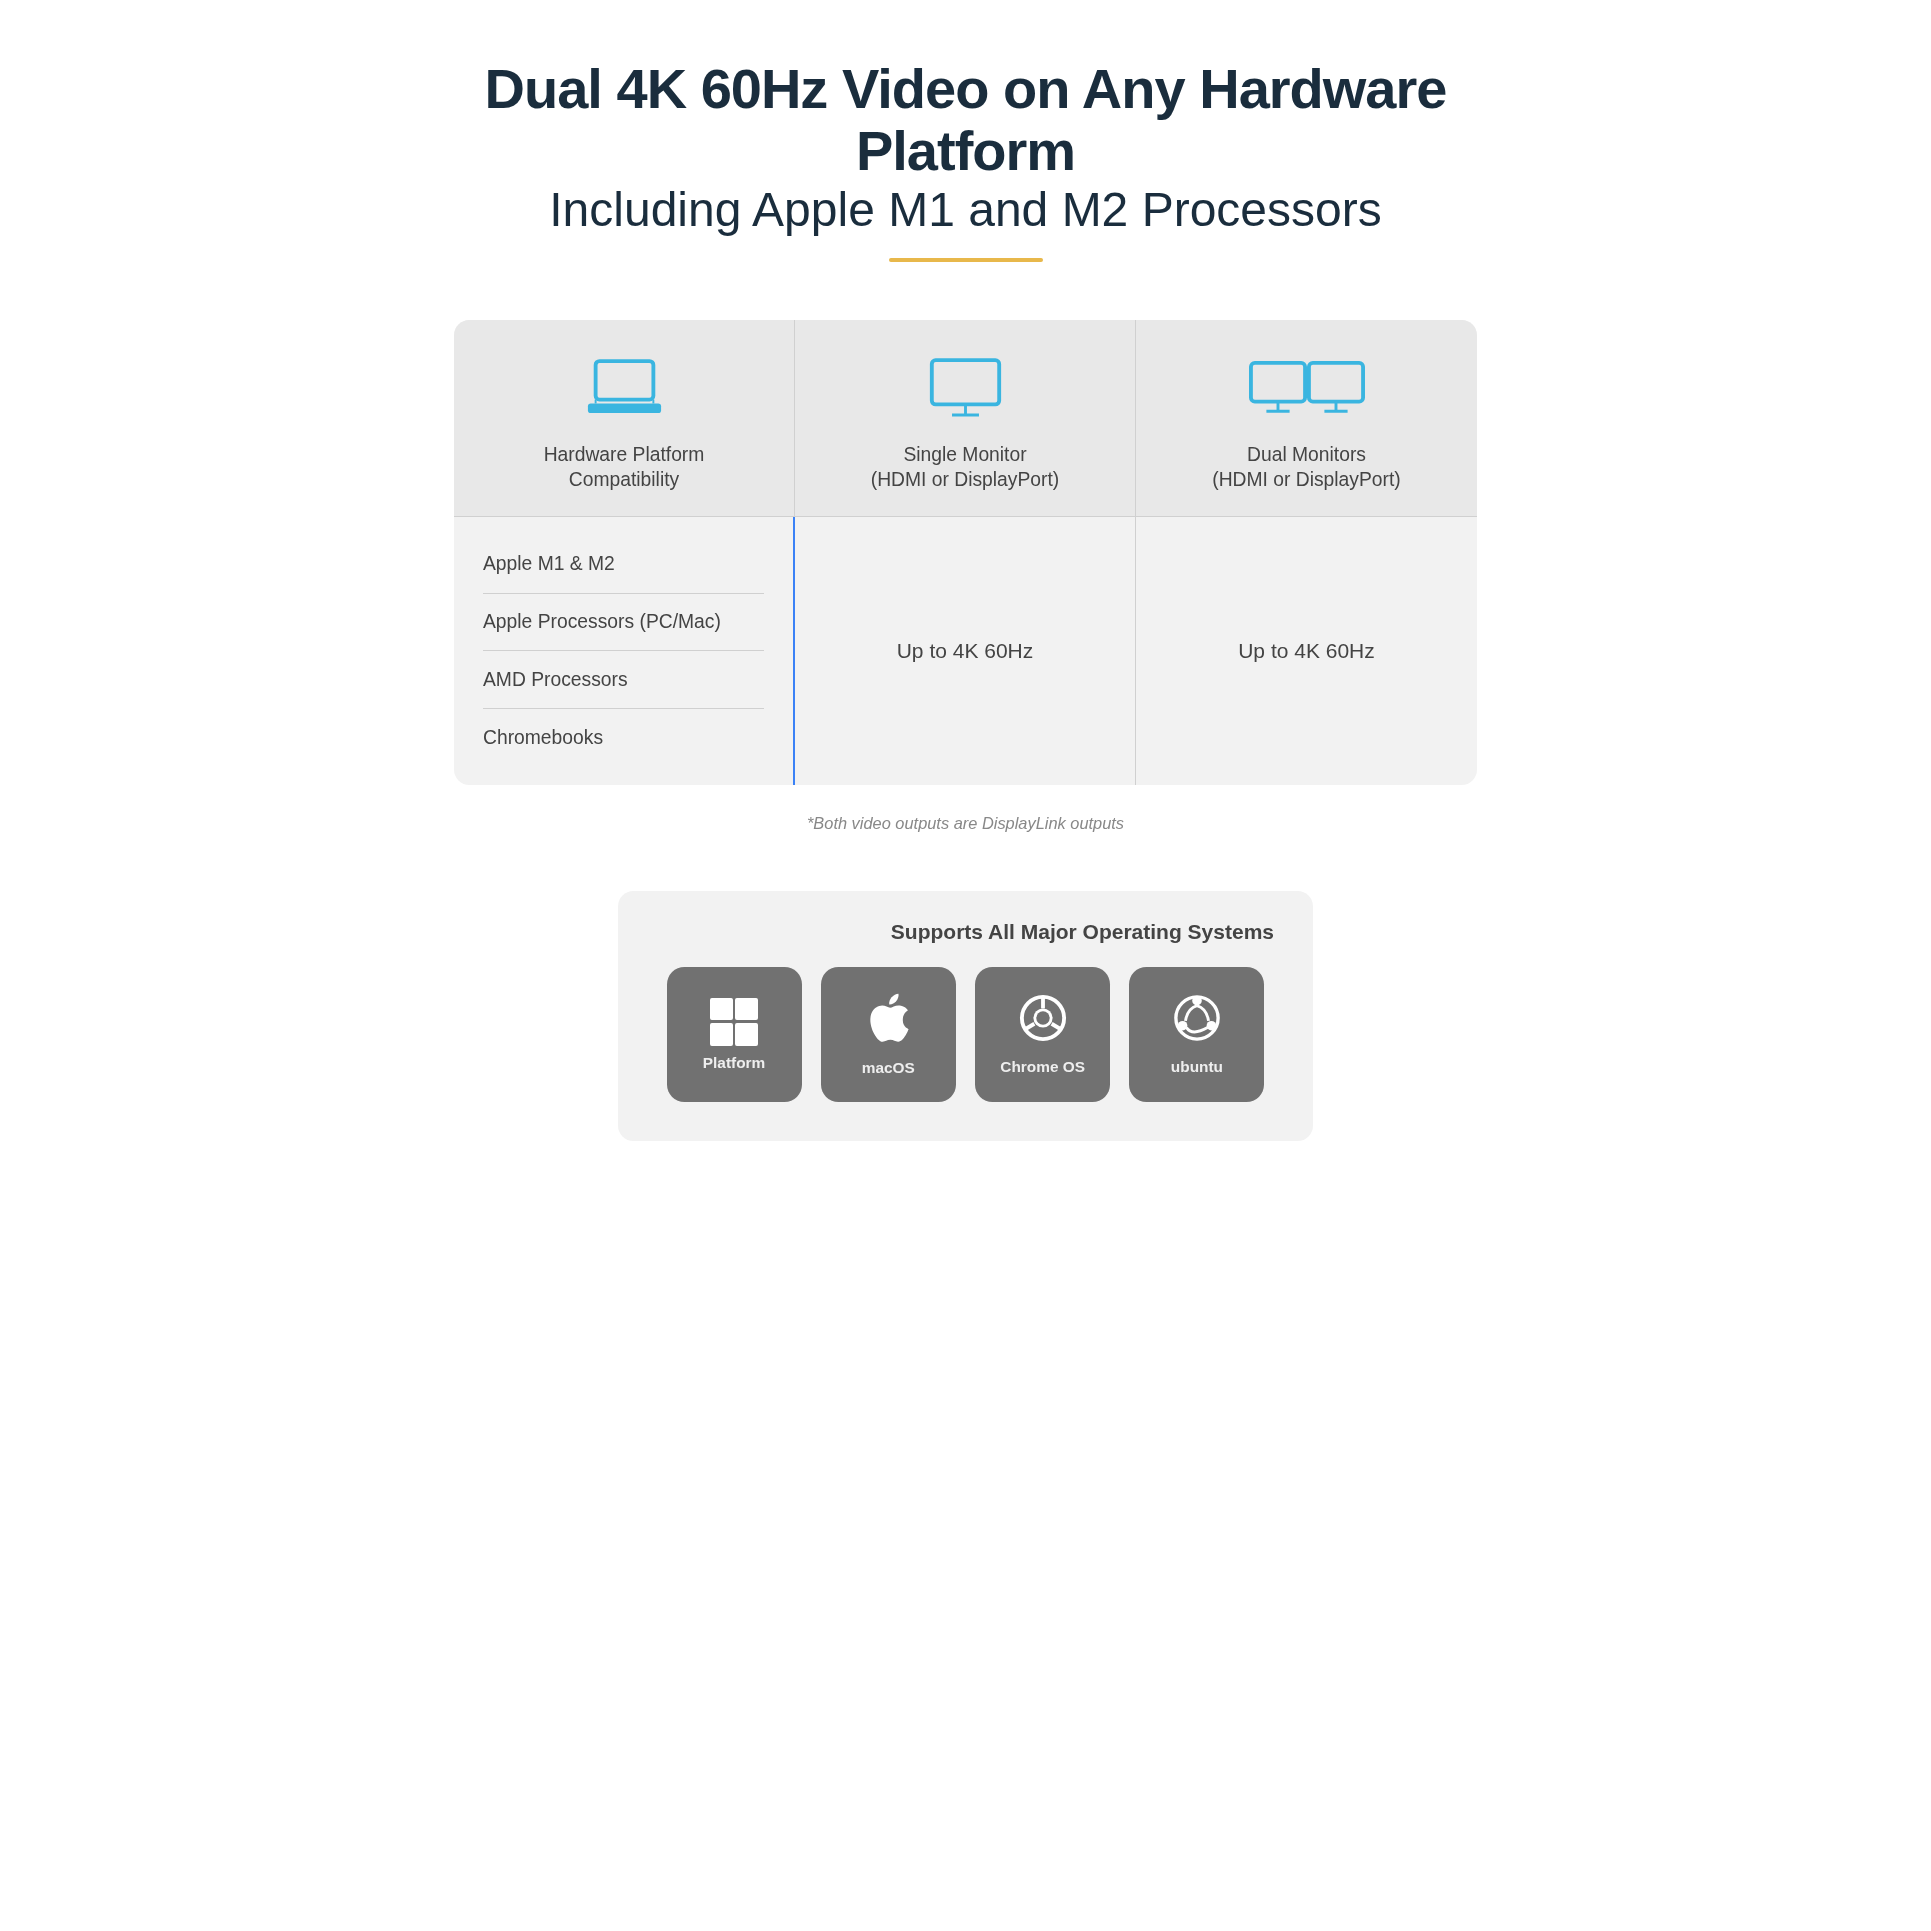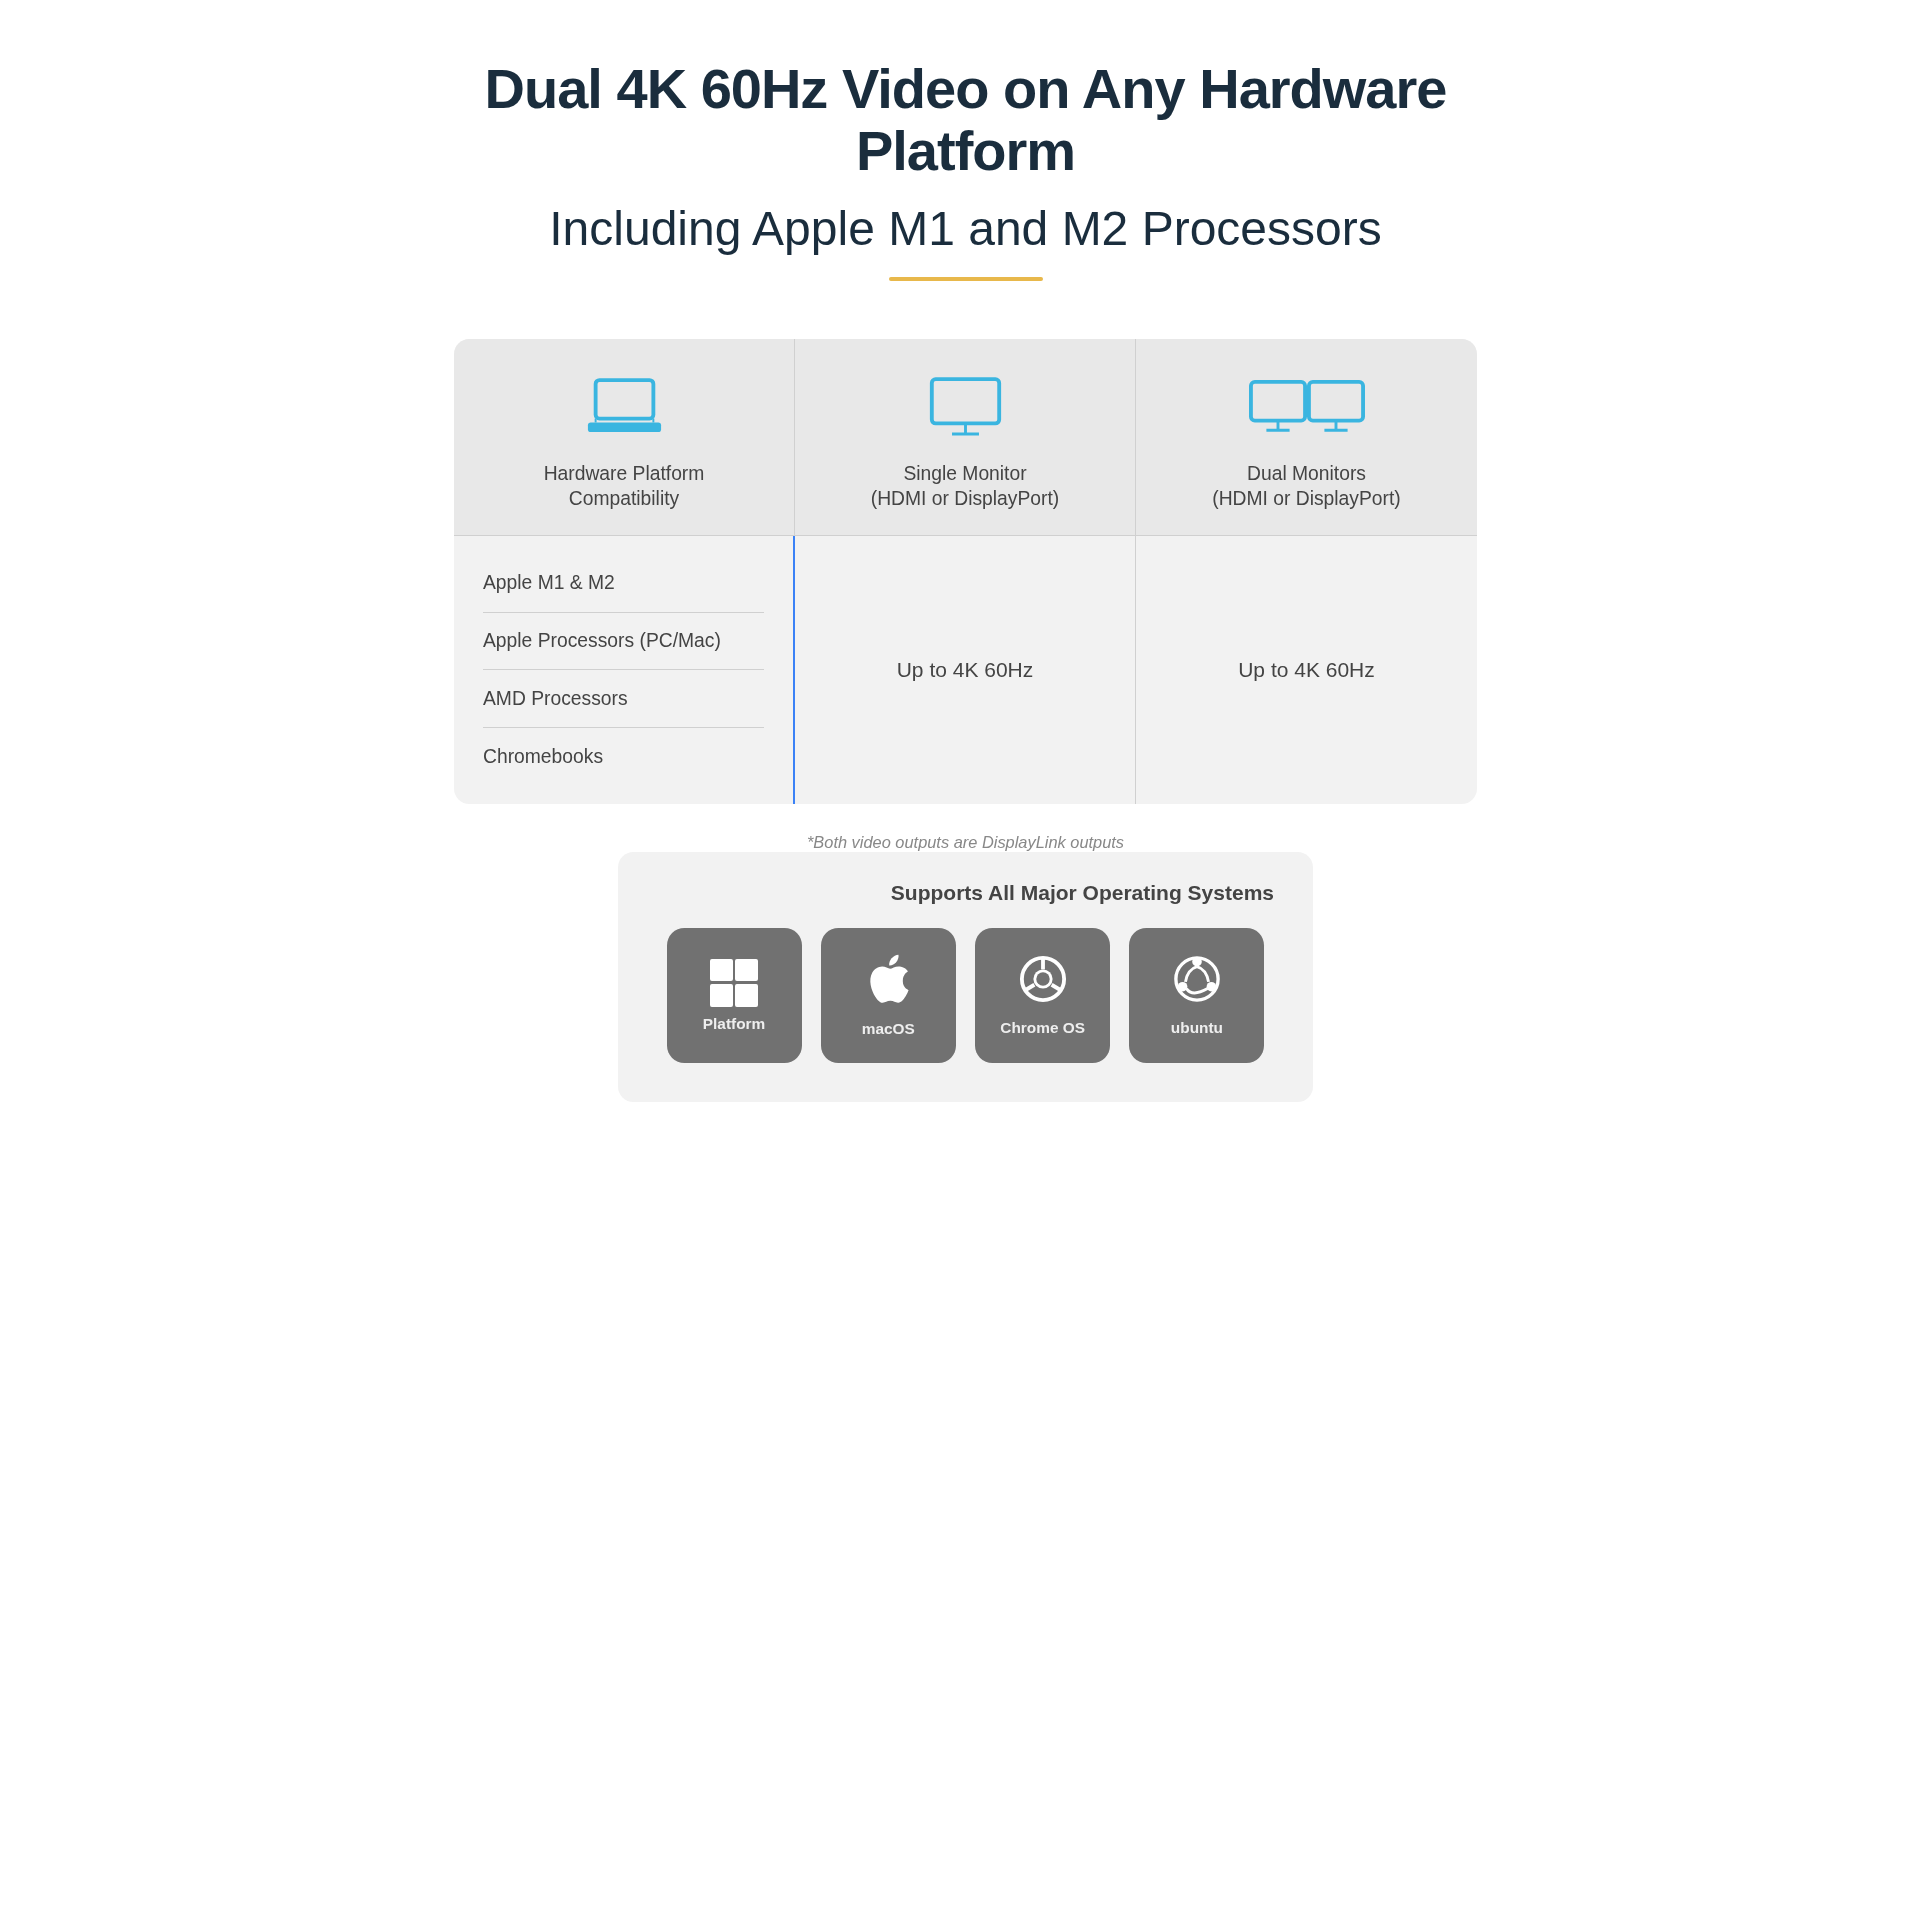--- a/index.html
+++ b/index.html
@@ -30,21 +30,21 @@
       font-weight: 800;
       color: #1a2d3d;
       line-height: 1.1;
       letter-spacing: -1px;
     }
     .header-subtitle {
       font-size: 48px;
       font-weight: 300;
       color: #1a2d3d;
       line-height: 1.2;
-      margin-top: 19px;
+      margin-top: 0;
     }
     .header-underline {
       width: 154px;
       height: 3.9px;
       background: #e8b84b;
       margin: 19.3px auto 0;
       border-radius: 1.9px;
     }
 
     
@@ -111,20 +111,21 @@
       text-align: center;
     }
     .value-col:last-child { border-right: none; }
 
     
     .note {
       font-size: 16.4px;
       color: #888;
       font-style: italic;
       text-align: right;
+      margin-bottom: 58px;
     }
 
     
     .os-section {
       width: 695px;
       background: #f2f2f2;
       border-radius: 15.4px;
       padding: 29px 39px 39px;
       text-align: right;
       font-weight: bold;

